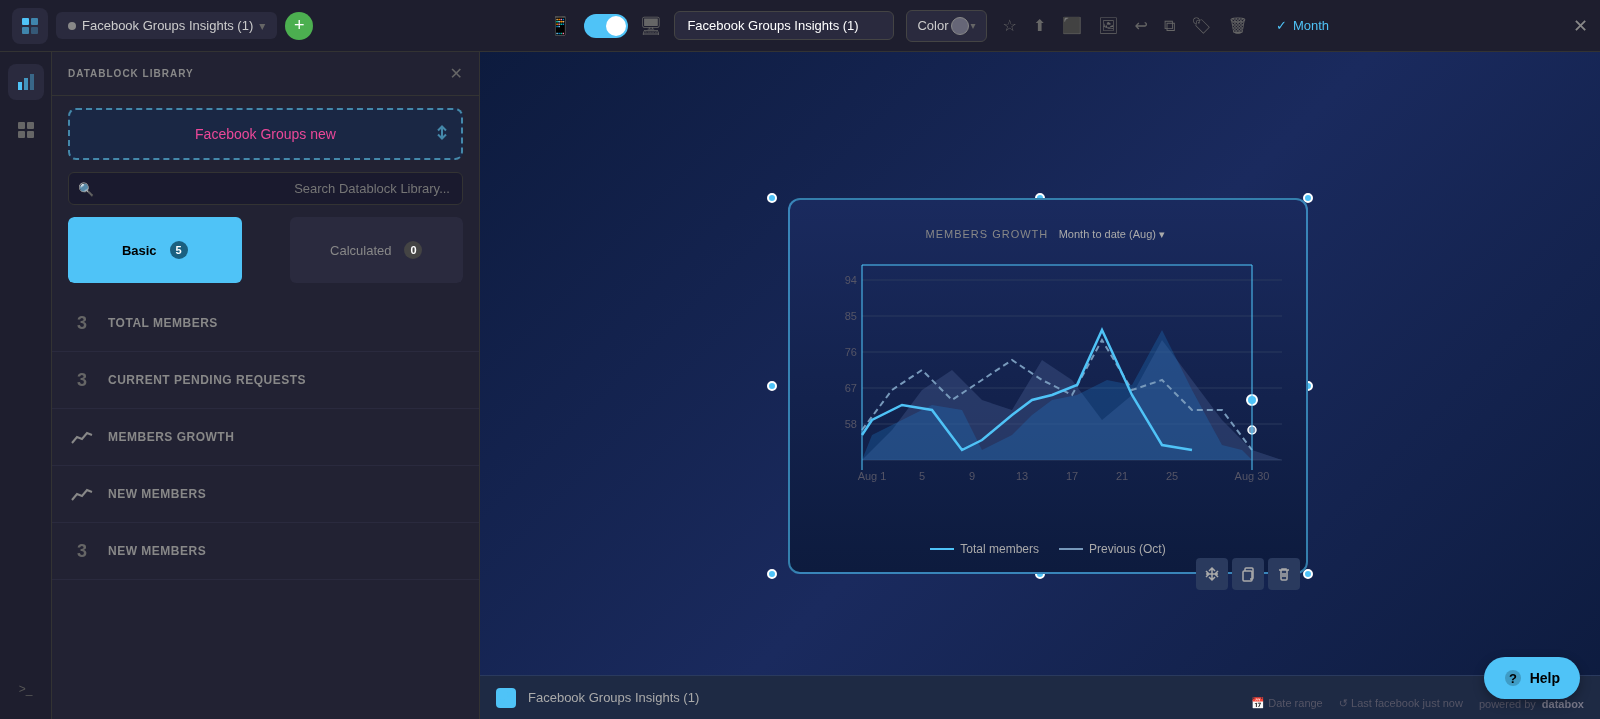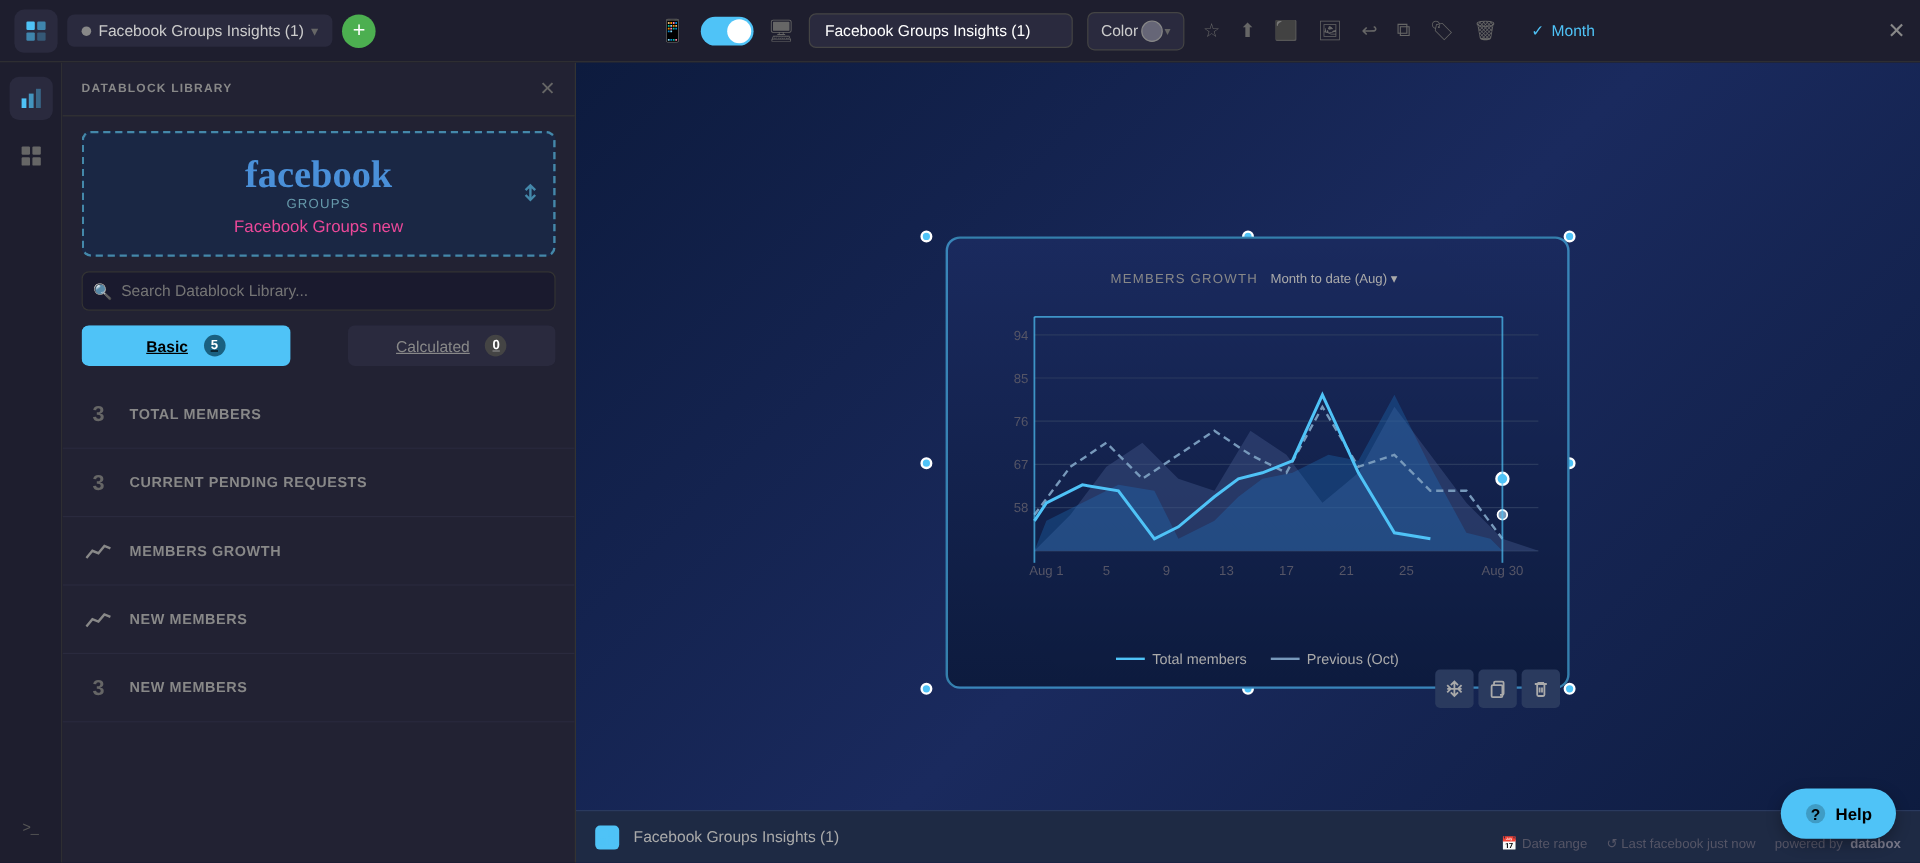--- a/index.html
+++ b/index.html
@@ -106,29 +106,29 @@
     .fb-source-name { font-size: 14px; color: #ec4899; }
     .fb-arrow { position: absolute; right: 12px; top: 50%; transform: translateY(-50%); color: #4488aa; font-size: 14px; }
 
     
     .search-box {
       margin: 0 16px 12px;
       position: relative;
     }
     .search-input {
       width: 100%; background: #1a1a2e; border: 1px solid #333; border-radius: 6px;
-      padding: 8px 12px 8px 32px; color: #ccc; font-size: 13px;
+      padding: 8px 12px 8px 32px; color: #ccc; font-size: 13px; text-align: right;
     }
     .search-icon-wrap { position: absolute; left: 10px; top: 50%; transform: translateY(-50%); color: #555; font-size: 13px; }
 
     
     .lib-tabs { display: flex; margin: 0 16px 12px; border-radius: 6px; overflow: hidden; }
     .lib-tab {
-      flex: 1; padding: 8px; text-align: center; font-size: 13px; cursor: pointer;
-      display: flex; align-items: center; justify-content: center; gap: 13px; text-decoration: underline;
+      flex: 1; padding: 24px; text-align: center; font-size: 13px; cursor: pointer;
+      display: flex; align-items: center; justify-content: center; gap: 13px;
     }
     .lib-tab.active { background: #4fc3f7; color: #000; font-weight: 600; border-radius: 6px; }
     .lib-tab.inactive { background: #2a2a3e; color: #888; border-radius: 6px; margin-left: 48px; }
     .tab-badge {
       width: 18px; height: 18px; border-radius: 50%;
       font-size: 11px; font-weight: bold; display: flex; align-items: center; justify-content: center;
     }
     .tab-badge.blue { background: #1a6080; color: #fff; }
     .tab-badge.gray { background: #444; color: #fff; }
 
@@ -303,24 +303,20 @@
     </div>
   </div>
 
   <div class="library-panel">
     <div class="library-header">
       <span class="library-title">DATABLOCK LIBRARY</span>
       <span class="library-close">✕</span>
     </div>
 
     <div class="fb-card">
-      <div style="display:flex;flex-direction:column;align-items:center;">
-        <span class="fb-logo">facebook</span>
-        <span class="fb-groups-text">GROUPS</span>
-      </div>
       <span class="fb-source-name">Facebook Groups new</span>
       <div class="fb-arrow">
         <svg width="14" height="20" viewBox="0 0 14 20">
             <path d="M7 4 L7 16 M3 8 L7 4 L11 8" stroke="#4488aa" stroke-width="2" fill="none"></path>
             <path d="M3 12 L7 16 L11 12" stroke="#4488aa" stroke-width="2" fill="none"></path>
           </svg>
       </div>
     </div>
 
     <div class="search-box">

